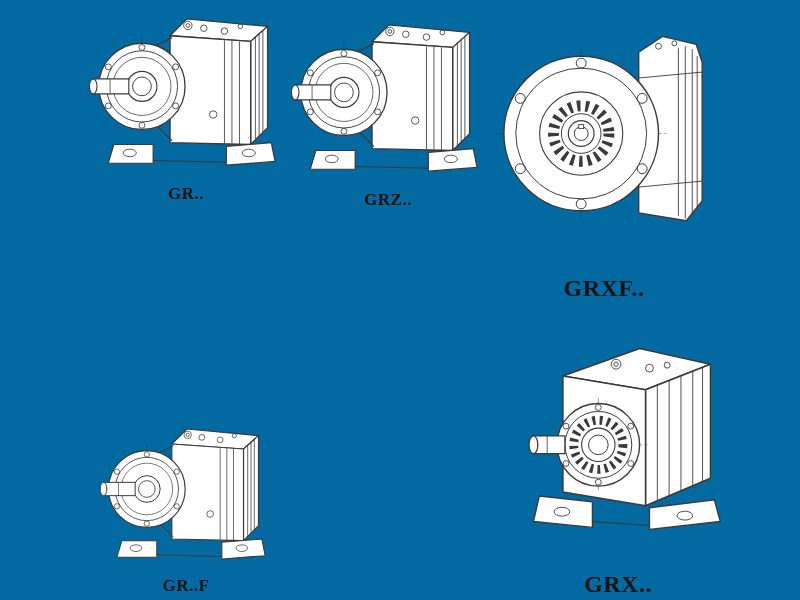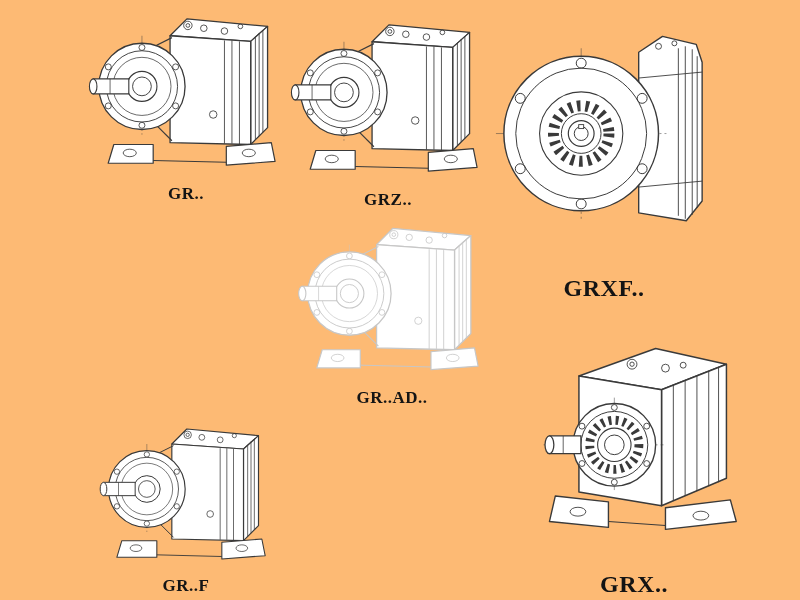--- a/index.html
+++ b/index.html
@@ -1,17 +1,17 @@
 <!DOCTYPE html>
 <html style="--line: #3a3a3a; --ghost: #c7c7c7;"><head>
 <meta charset="utf-8">
 <style>
   html,body{margin:0;padding:0;background:#fff;}
   .canvas{
-    position:relative;width:800px;height:600px;background:#fdba74;overflow:hidden;
+    position:relative;width:800px;height:600px;background:#0369a1;overflow:hidden;
     font-family:"Liberation Serif", serif;
   }
   .cell{
     position:absolute;margin:0;display:flex;flex-direction:column;align-items:center;
   }
   .cell svg.drawing{width:100%;flex:1 1 auto;color:var(--line,#3a3a3a);}
   .cell.ghost svg.drawing{color:var(--ghost,#c7c7c7);}
   .lbl{
     flex:0 0 auto;font-weight:bold;font-size:17px;color:#141414;
     letter-spacing:.5px;text-align:center;line-height:24px;height:24px;white-space:nowrap;
@@ -242,28 +242,22 @@
   </figure>
 
   <figure class="cell" style="left:490px;top:0px;width:228px;height:300px">
     <svg class="drawing" viewBox="0 0 230 245">
         <use href="#gbx-ff"></use>
       </svg>
     <figcaption class="lbl lbl-lg">GRXF..</figcaption>
   </figure>
 
 
-  <figure class="cell ghost" style="left:290px;top:212px;width:204px;height:198px">
-    <svg class="drawing" viewBox="0 0 210 192">
-        <use href="#gbx-foot"></use>
-      </svg>
-    <figcaption class="lbl">GR..AD..</figcaption>
-  </figure>
-
-  <figure class="cell" style="left:516px;top:298px;width:236px;height:298px">
+
+  <figure class="cell" style="left:500px;top:298px;width:236px;height:298px">
     <svg class="drawing" viewBox="0 0 240 228">
         <use href="#gbx-large"></use>
       </svg>
     <figcaption class="lbl lbl-lg">GRX..</figcaption>
   </figure>
 
   <figure class="cell" style="left:84px;top:414px;width:204px;height:184px">
     <svg class="drawing" viewBox="0 0 210 192">
         <use href="#gbx-foot"></use>
       </svg>

